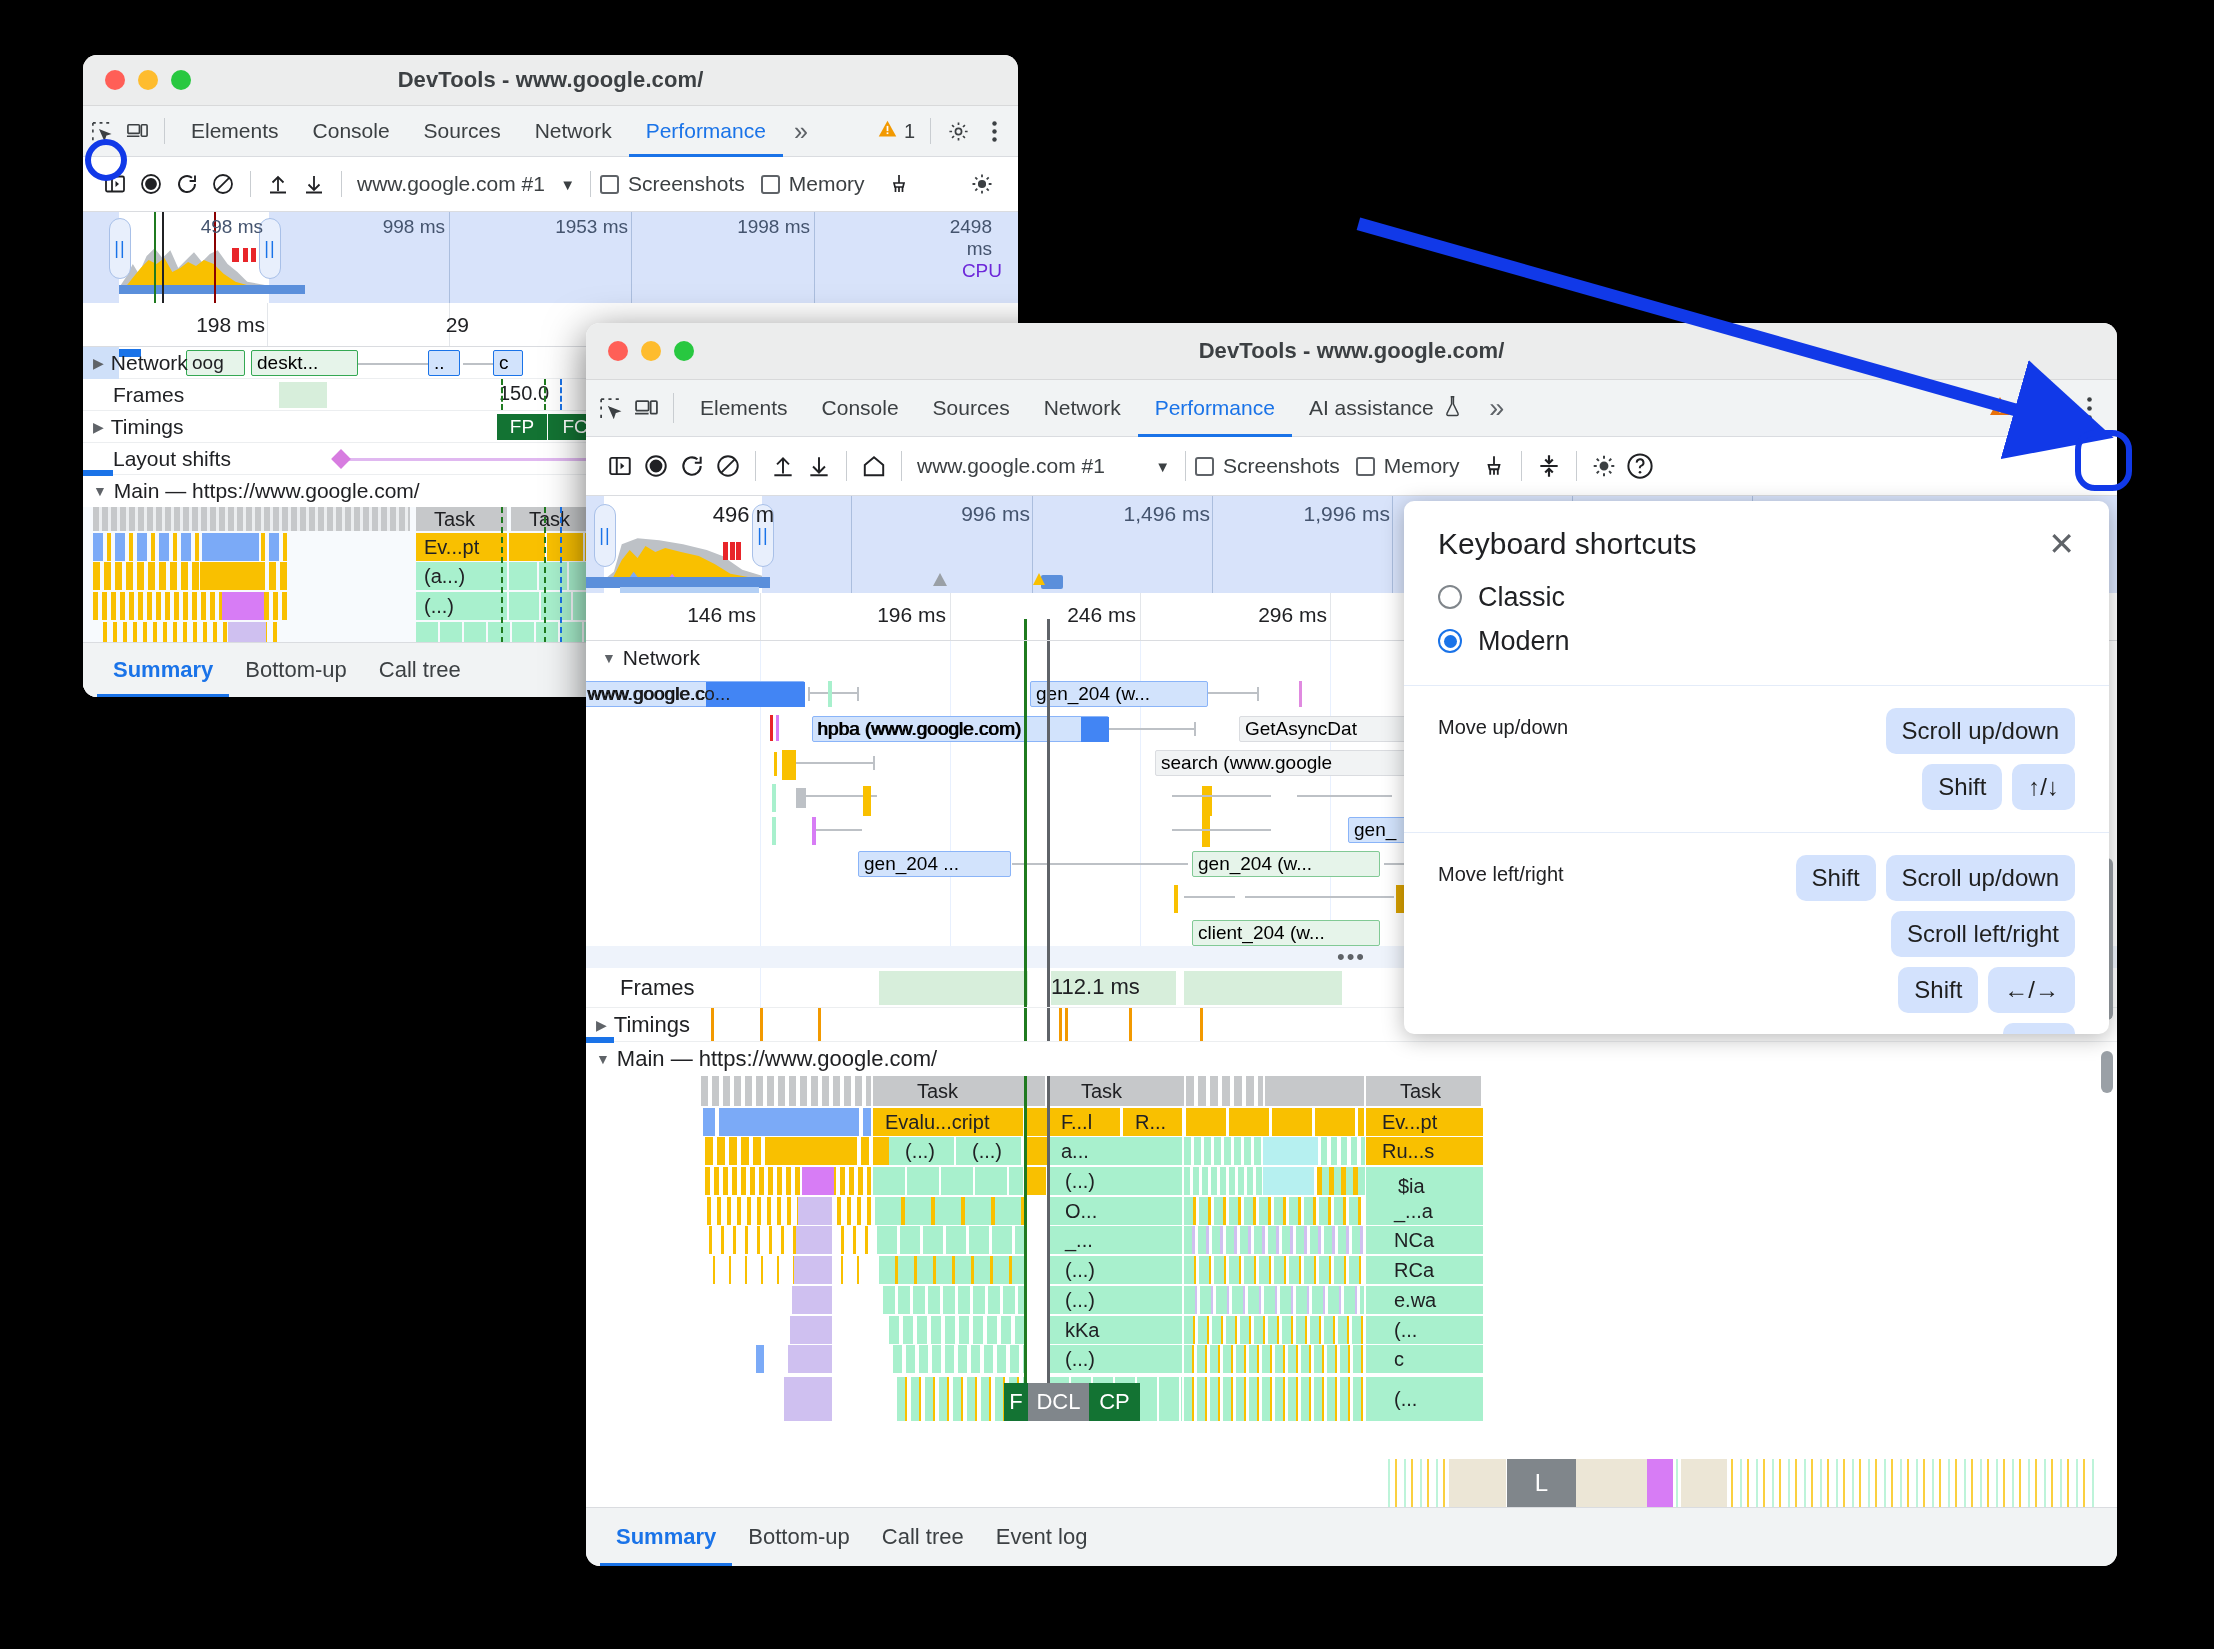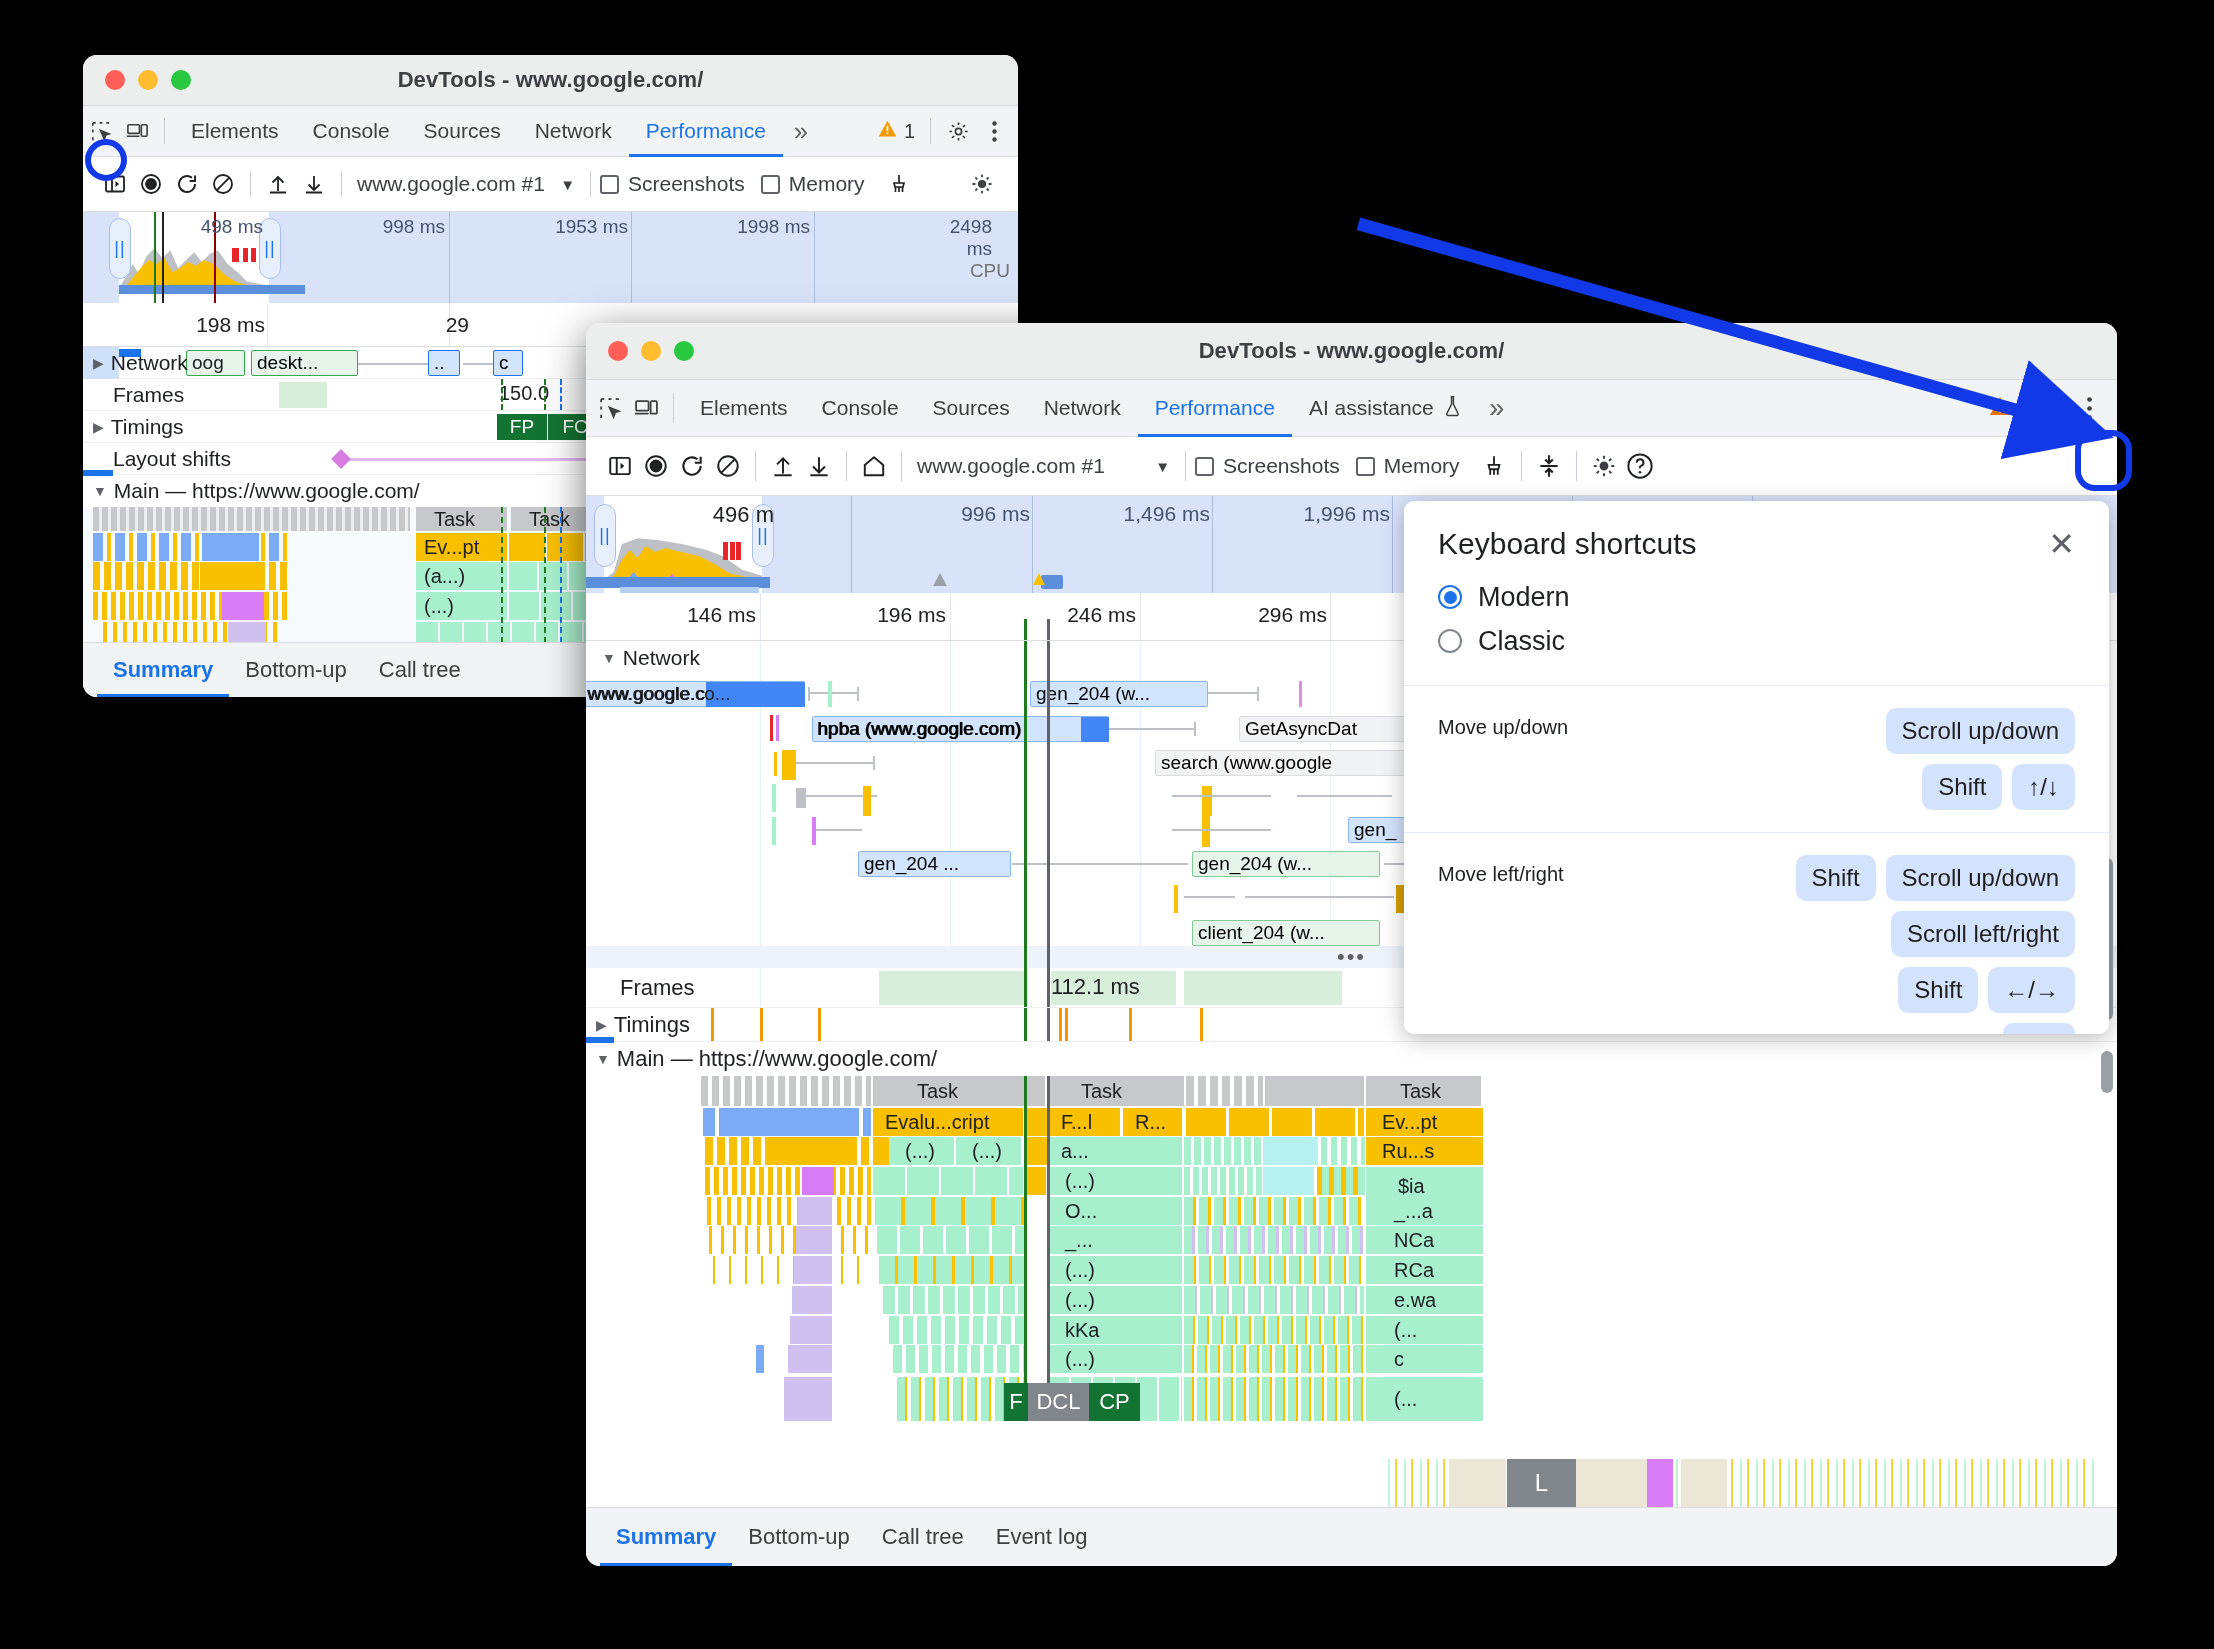--- a/index.html
+++ b/index.html
@@ -42,21 +42,21 @@
 
   
   .overview { position:relative; background:#d8e3fa; overflow:hidden; }
   .ovruler { position:absolute; left:0; right:0; top:0; height:40px; }
   .ovtick { position:absolute; top:4px; font-size:19px; color:#44546e; transform:translateX(-100%); }
   .ovgrid { position:absolute; top:0; bottom:0; width:1px; background:rgba(90,120,170,.35); }
   .ovwin { position:absolute; top:0; bottom:0; background:#fff; }
   .ovhandle { position:absolute; top:6px; width:22px; height:61px; border-radius:11px;
     background:#e8effc; border:1px solid #a8c0e8; display:flex; align-items:center;
     justify-content:center; color:#1a73e8; font-size:18px; letter-spacing:1px;}
-  .cpulabel { position:absolute; right:8px; font-size:19px; color:#737373; }
+  .cpulabel { position:absolute; right:16px; font-size:19px; color:#6d28d9; }
 
   
   .ruler { height:48px; background:#fff; position:relative;
     border-bottom:1px solid #dadce0; }
   .rtick { position:absolute; top:10px; font-size:21px; color:#202124; transform:translateX(-100%);}
   .rline { position:absolute; top:0; bottom:0; width:1px; background:#e3e6ea; }
 
   
   .trackrow { position:relative; height:34px; border-bottom:1px solid #eceef0;
     display:flex; align-items:center; background:#fff;}
@@ -861,26 +861,26 @@
   </div>
 
   <div class="kpanel" style="left:1404px; top:501px; width:705px; height:533px;">
     <div class="khead">
       <div class="ktitle">Keyboard shortcuts</div>
       <div class="kclose">✕</div>
     </div>
 
     <div class="kradios">
       <div class="kradio">
+        <span class="rdo"></span>
+        <span>Classic</span>
+      </div>
+      <div class="kradio">
         <span class="rdo on"></span>
         <span>Modern</span>
-      </div>
-      <div class="kradio">
-        <span class="rdo"></span>
-        <span>Classic</span>
       </div>
     </div>
 
     <div class="krow">
       <div class="kname">Move up/down</div>
       <div class="kkeys">
         <div class="kline">
           <span class="key">Scroll up/down</span>
         </div>
         <div class="kline">

